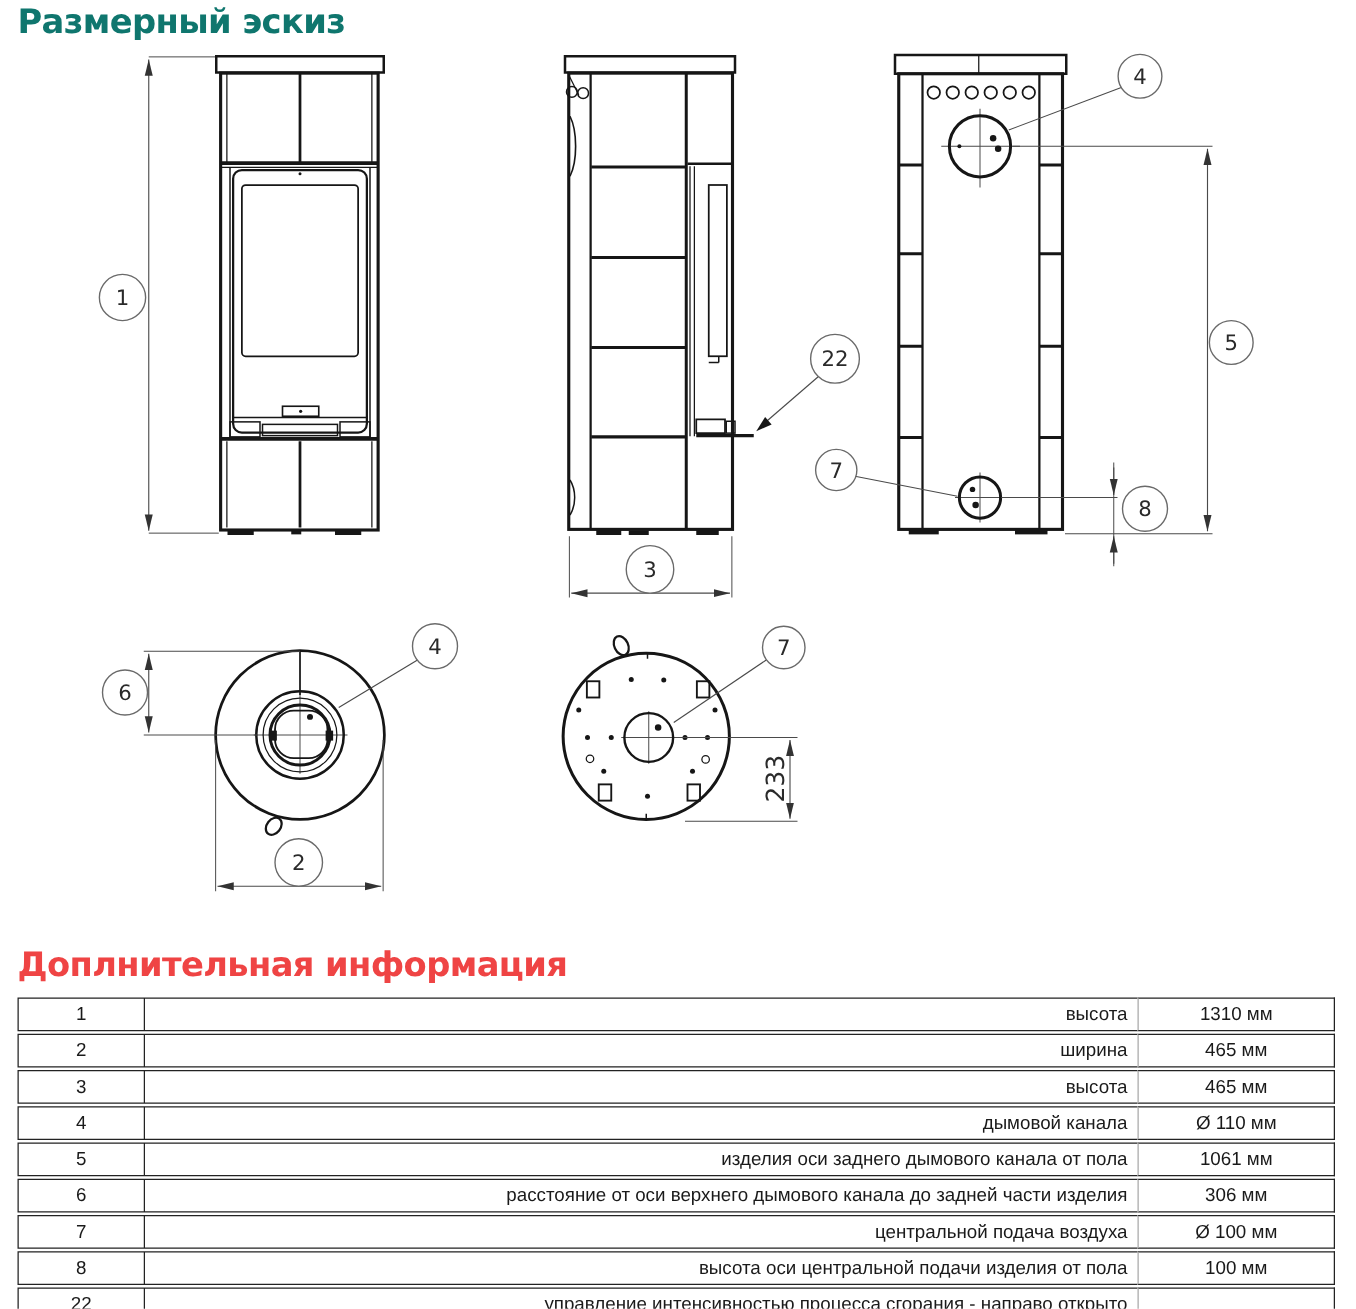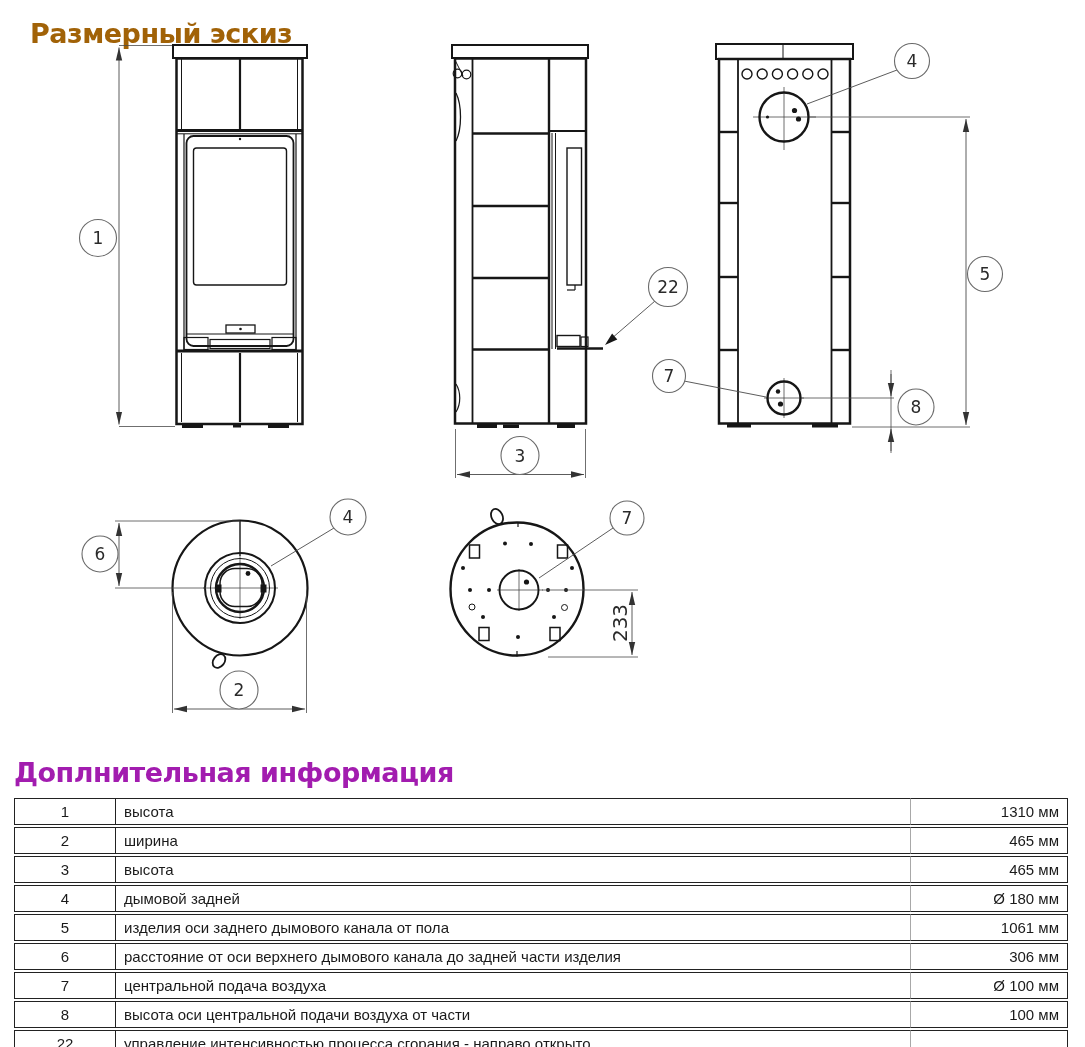--- a/index.html
+++ b/index.html
@@ -1,33 +1,33 @@
 <!DOCTYPE html>
 <html><head>
 <meta charset="utf-8">
 <style>
   html,body{margin:0;padding:0;background:#fff;}
   body{width:1085px;height:1047px;position:relative;font-family:"Liberation Sans",sans-serif;color:#1a1a1a;overflow:hidden;}
-  .h-title{position:absolute;left:14px;top:2px;margin:16px;font-family:"DejaVu Sans",sans-serif;font-weight:bold;font-size:27px;color:#a16207;letter-spacing:-0.5px;}
-  .h-section{position:absolute;left:14px;top:757px;margin:0;font-family:"DejaVu Sans",sans-serif;font-weight:bold;font-size:27px;color:#a21caf;letter-spacing:-0.5px;text-align:center;}
+  .h-title{position:absolute;left:14px;top:2px;margin:0;font-family:"DejaVu Sans",sans-serif;font-weight:bold;font-size:27px;color:#0f766e;letter-spacing:-0.5px;}
+  .h-section{position:absolute;left:14px;top:757px;margin:0;font-family:"DejaVu Sans",sans-serif;font-weight:bold;font-size:27px;color:#ef4444;letter-spacing:-0.5px;text-align:center;}
   svg.drawing{position:absolute;left:0;top:0;}
   svg .ln{stroke:#161616;fill:none;}
   svg .thin{stroke-width:1;}
   svg .hv{stroke-width:2.5;}
   svg .dim{stroke:#4a4a4a;stroke-width:0.9;fill:none;}
   svg .ext{stroke:#4a4a4a;stroke-width:0.8;fill:none;}
   svg .callout{fill:#fff;stroke:#6a6a6a;stroke-width:1.1;}
   svg .cotext{font-family:"DejaVu Sans",sans-serif;font-size:17px;fill:#2a2a2a;text-anchor:middle;}
   svg .dimtext{font-family:"DejaVu Sans",sans-serif;font-size:20px;fill:#2a2a2a;text-anchor:middle;}
   svg .blk{fill:#161616;stroke:none;}
   table.spec{position:absolute;left:14px;top:796px;width:1054px;border-collapse:separate;border-spacing:0 2px;font-size:15px;color:#1a1a1a;table-layout:fixed;}
   table.spec td{border-top:1.4px solid #222;border-bottom:1.4px solid #222;padding:2px 8px;height:21px;overflow:hidden;white-space:nowrap;background:#fff;}
   td.c-num{width:84px;text-align:center;border-left:1.4px solid #222;border-right:1.4px solid #222;}
-  td.c-name{text-align:left;}
-  td.c-val{width:140px;text-align:right;border-left:1px solid #a8a8a8;border-right:1.4px solid #222;}
+  td.c-name{text-align:right;}
+  td.c-val{width:140px;text-align:center;border-left:1px solid #a8a8a8;border-right:1.4px solid #222;}
 </style>
 </head>
 <body>
 
 <h1 class="h-title">Размерный эскиз</h1>
 
 <svg class="drawing" width="1085" height="755" viewBox="0 0 1085 755" xmlns="http://www.w3.org/2000/svg">
   <defs>
     <marker id="arr" markerWidth="14" markerHeight="10" refX="13" refY="5" orient="auto-start-reverse" markerUnits="userSpaceOnUse">
       <path d="M13,5 L0,1.8 L0,8.2 Z" fill="#333"></path>
@@ -273,41 +273,41 @@
       <td class="c-name">ширина</td>
       <td class="c-val">465 мм</td>
     </tr>
     <tr>
       <td class="c-num">3</td>
       <td class="c-name">высота</td>
       <td class="c-val">465 мм</td>
     </tr>
     <tr>
       <td class="c-num">4</td>
-      <td class="c-name">дымовой задней</td>
-      <td class="c-val">Ø 180 мм</td>
+      <td class="c-name">дымовой канала</td>
+      <td class="c-val">Ø 110 мм</td>
     </tr>
     <tr>
       <td class="c-num">5</td>
       <td class="c-name">изделия оси заднего дымового канала от пола</td>
       <td class="c-val">1061 мм</td>
     </tr>
     <tr>
       <td class="c-num">6</td>
       <td class="c-name">расстояние от оси верхнего дымового канала до задней части изделия</td>
       <td class="c-val">306 мм</td>
     </tr>
     <tr>
       <td class="c-num">7</td>
       <td class="c-name">центральной подача воздуха</td>
       <td class="c-val">Ø 100 мм</td>
     </tr>
     <tr>
       <td class="c-num">8</td>
-      <td class="c-name">высота оси центральной подачи воздуха от части</td>
+      <td class="c-name">высота оси центральной подачи изделия от пола</td>
       <td class="c-val">100 мм</td>
     </tr>
     <tr>
       <td class="c-num">22</td>
       <td class="c-name">управление интенсивностью процесса сгорания - направо открыто</td>
       <td class="c-val"></td>
     </tr>
   </tbody>
 </table>
 

